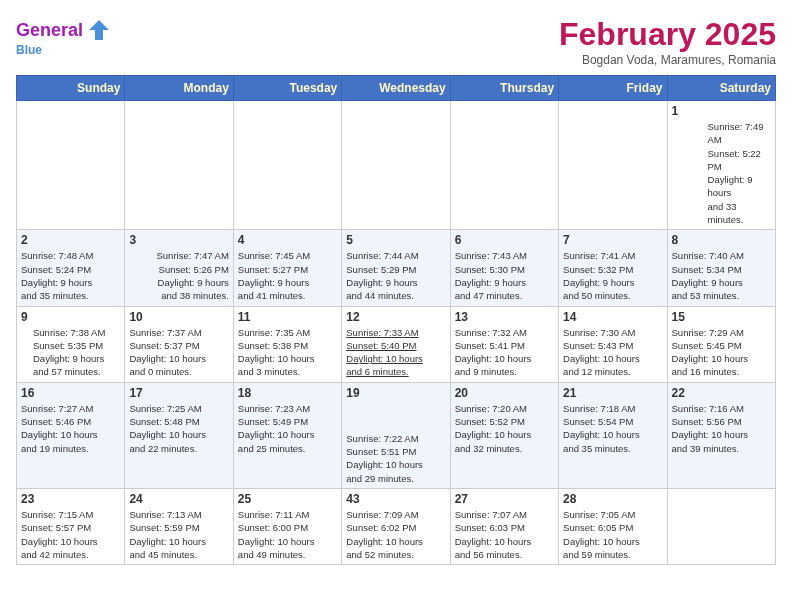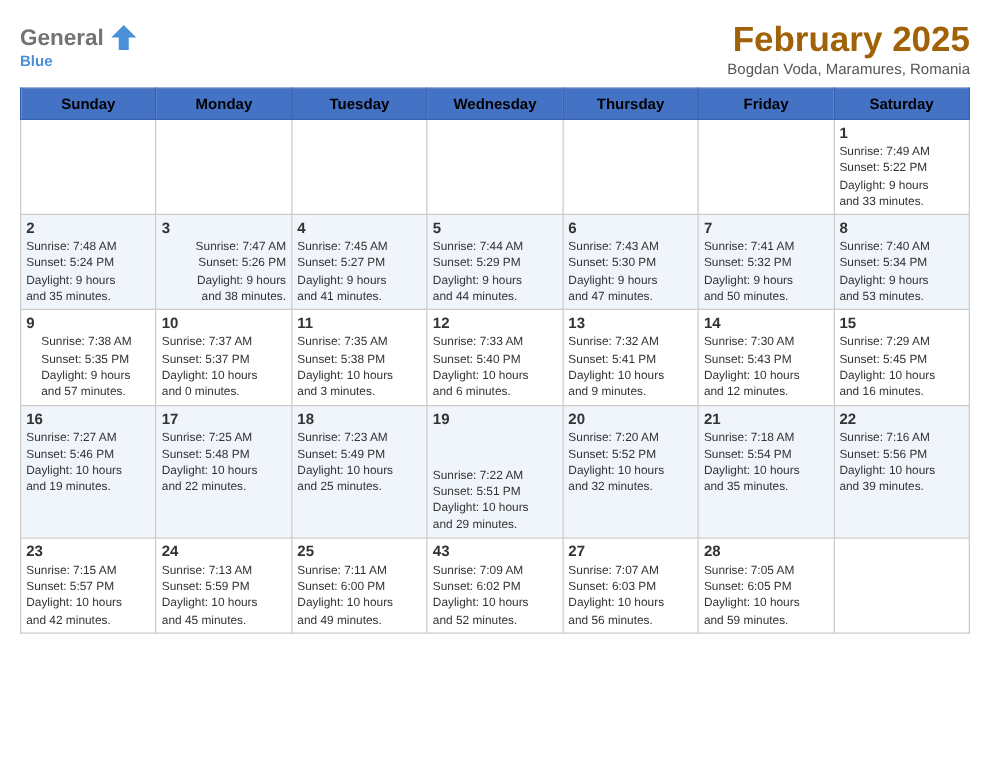--- a/index.html
+++ b/index.html
@@ -16,57 +16,57 @@
       align-items: flex-start;
       margin-bottom: 8px;
     }
     .logo {
       display: flex;
       align-items: center;
     }
     .logo-text-general {
       font-size: 18px;
       font-weight: bold;
-      color: #737373;
+      color: #a21caf;
       text-align: center;
     }
     .logo-text-blue {
       font-size: 12px;
       font-weight: bold;
       color: #4a90d9;
       margin-top: 40px;
     }
     .logo-icon {
       width: 28px;
       height: 28px;
       margin-left: 2px;
     }
     .title-area {
       text-align: right;
     }
     .month-title {
-      font-size: 28px;
-      font-weight: bold;
-      color: #a16207;
+      font-size: 32px;
+      font-weight: bold;
+      color: #be185d;
     }
     .location-title {
       font-size: 12px;
       color: #555;
     }
     .calendar-table {
       width: 100%;
       border-collapse: collapse;
       border: 1px solid #ccc;
     }
     .calendar-table th {
       background-color: #4472c4;
-      color: #000000;
+      color: #fef9c3;
       font-size: 12px;
-      padding: 5px 20px;
-      text-align: center;
+      padding: 5px 4px;
+      text-align: right;
       border: 1px solid #3a62b4;
       font-weight: bold;
     }
     .calendar-table td {
       vertical-align: top;
       border: 1px solid #ccc;
       padding: 3px 4px;
       font-size: 10px;
       color: #333;
       min-height: 80px;
@@ -129,21 +129,21 @@
   <tbody id="calendar-body">
   <tr>
         <td class="empty-cell"></td>
         <td class="empty-cell"></td>
         <td class="empty-cell"></td>
         <td class="empty-cell"></td>
         <td class="empty-cell"></td>
         <td class="empty-cell"></td>
         <td>
           <span class="day-number">1</span>
-          <div class="day-info" style="white-space: pre-line;">Sunrise: 7:49 AM
+          <div class="day-info" style="white-space: pre-line; margin-left: 36px;">Sunrise: 7:49 AM
 Sunset: 5:22 PM
 Daylight: 9 hours
 and 33 minutes.</div>
         </td>
       </tr>
       <tr>
         <td>
           <span class="day-number">2</span>
           <div class="day-info" style="white-space: pre-line;">Sunrise: 7:48 AM
 Sunset: 5:24 PM
@@ -210,21 +210,21 @@
         </td>
         <td>
           <span class="day-number">11</span>
           <div class="day-info" style="white-space: pre-line;">Sunrise: 7:35 AM
 Sunset: 5:38 PM
 Daylight: 10 hours
 and 3 minutes.</div>
         </td>
         <td>
           <span class="day-number">12</span>
-          <div class="day-info" style="white-space: pre-line;">Sunrise: 7:33 AM
+          <div class="day-info" style="white-space: pre-line; text-decoration: underline;">Sunrise: 7:33 AM
 Sunset: 5:40 PM
 Daylight: 10 hours
 and 6 minutes.</div>
         </td>
         <td>
           <span class="day-number">13</span>
           <div class="day-info" style="white-space: pre-line;">Sunrise: 7:32 AM
 Sunset: 5:41 PM
 Daylight: 10 hours
 and 9 minutes.</div>

